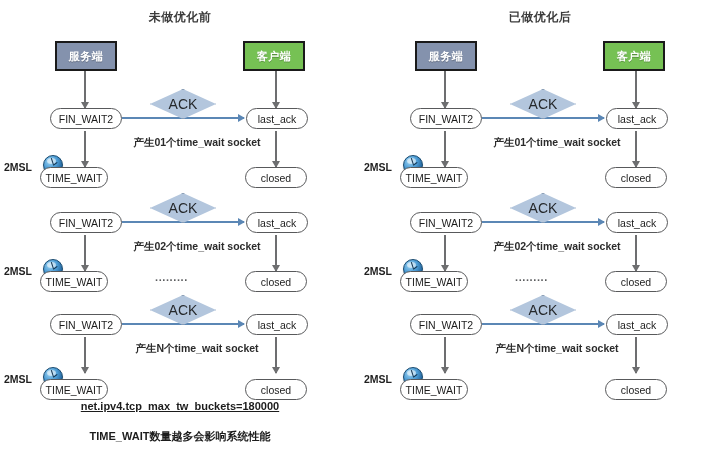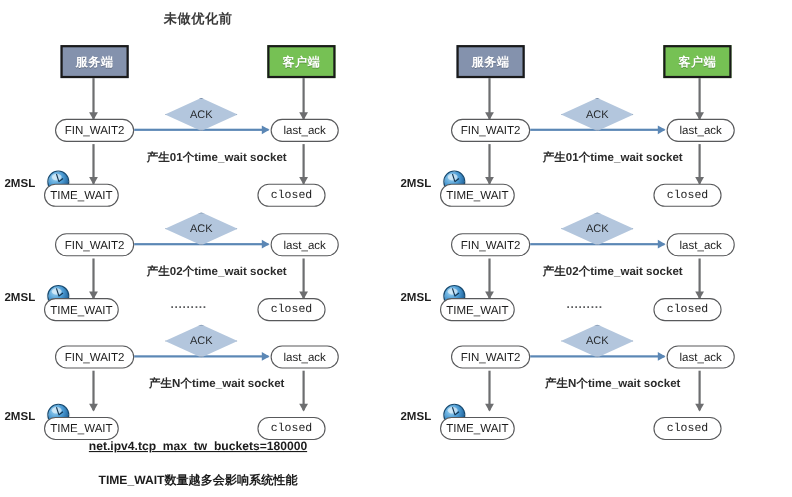--- a/index.html
+++ b/index.html
@@ -53,21 +53,21 @@
     border-radius:11px;
     background:#ffffff;
     box-sizing:border-box;
     display:flex;align-items:center;justify-content:center;
     font-size:10.5px;color:#1c1c1c;
     white-space:nowrap;
   }
   .node.fw2{left:50px;width:72px;}
   .node.tw{left:40px;width:68px;}
   .node.lack{left:246px;width:62px;}
-  .node.closed{left:234px;width:62px;font-family:Liberation Mono, monospace;}
+  .node.closed{left:245px;width:62px;}
 
   
   .varrow{position:absolute;width:9px;}
   .varrow .shaft{
     position:absolute;left:3px;top:0;width:2.4px;height:100%;
     background:#6d6e70;
   }
   .varrow .head{
     position:absolute;left:0;bottom:-1px;
     width:0;height:0;
@@ -98,21 +98,21 @@
   .diamond .shape{
     position:absolute;inset:0;
     background:#b3c6dd;
     border:1px solid #7e93ac;
     box-sizing:border-box;
     clip-path:polygon(50% 0,100% 50%,50% 100%,0 50%);
   }
   .diamond .lbl{
     position:absolute;inset:0;
     display:flex;align-items:center;justify-content:center;
-    font-size:10px;color:#26292c;
+    font-size:14px;color:#26292c;
   }
 
   
   .socket-note{
     position:absolute;left:0;width:360px;
     text-align:center;
     font-size:10.5px;font-weight:bold;color:#2b2b2b;
     white-space:nowrap;
   }
   .socket-note .inner{padding-left:34px;display:inline-block;text-align:right;}
@@ -275,20 +275,21 @@
         <div class="hand-m"></div>
     </div>
     <div class="node tw" style="top:379px;">TIME_WAIT</div>
     <div class="node closed" style="top:379px;">closed</div>
 
     <div class="sysctl">net.ipv4.tcp_max_tw_buckets=180000</div>
     <div class="footer-note">TIME_WAIT数量越多会影响系统性能</div>
   </div>
 
   <div class="panel right">
+    <div class="panel-title">已做优化后</div>
 
     <div class="endpoint server">服务端</div>
     <div class="endpoint client">客户端</div>
 
     <div class="varrow" style="left:81px;top:71px;height:37px;">
       <div class="shaft"></div>
         <div class="head"></div>
     </div>
     <div class="varrow" style="left:272px;top:71px;height:37px;">
       <div class="shaft"></div>

